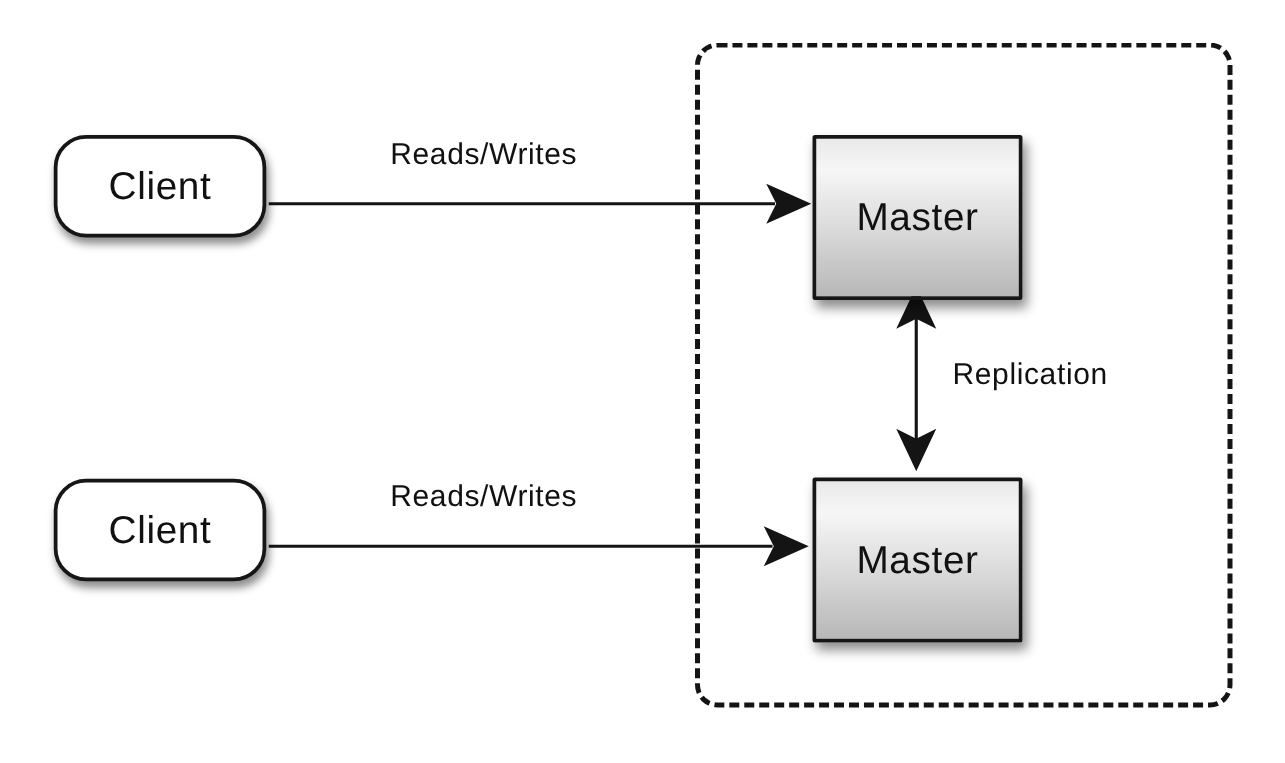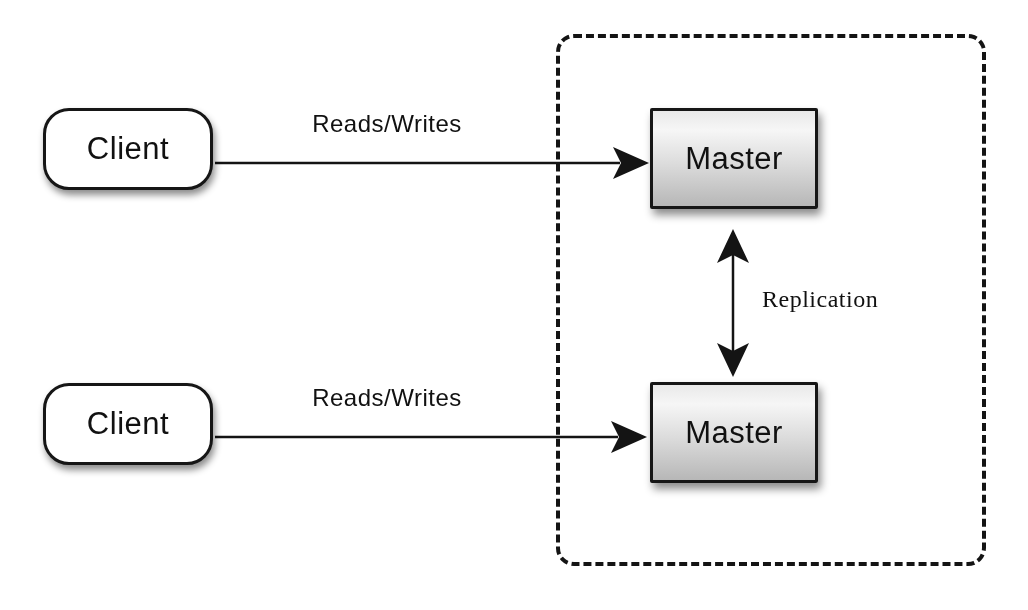--- a/index.html
+++ b/index.html
@@ -42,39 +42,39 @@
     left: 43px;
     background: #ffffff;
     border: 3px solid #161616;
     border-radius: 26px;
     box-shadow: 2px 5px 7px rgba(0,0,0,0.45);
   }
   .client-top { top: 108px; }
   .client-bottom { top: 383px; }
   .master-node {
     width: 168px;
-    height: 101px;
+    height: 132px;
     left: 650px;
     background: linear-gradient(180deg, #e9e9e9 0%, #f6f6f6 20%, #dcdcdc 55%, #b7b7b7 100%);
     border: 3px solid #161616;
     border-radius: 2px;
     box-shadow: 3px 6px 9px rgba(0,0,0,0.45);
   }
   .master-top { top: 108px; }
   .master-bottom { top: 382px; }
   .edge-label {
     position: absolute;
     font-size: 24px;
     color: #111111;
     white-space: nowrap;
     letter-spacing: 0.5px;
   }
   .rw-label-top { left: 263px; top: 110px; width: 248px; text-align: center; }
   .rw-label-bottom { left: 263px; top: 384px; width: 248px; text-align: center; }
-  .replication-label { left: 762px; top: 286px; font-family: Liberation Serif, serif; }
+  .replication-label { left: 762px; top: 286px; }
   svg.arrow-layer {
     position: absolute;
     left: 0;
     top: 0;
     width: 1028px;
     height: 610px;
     pointer-events: none;
   }
 </style>
 </head>

